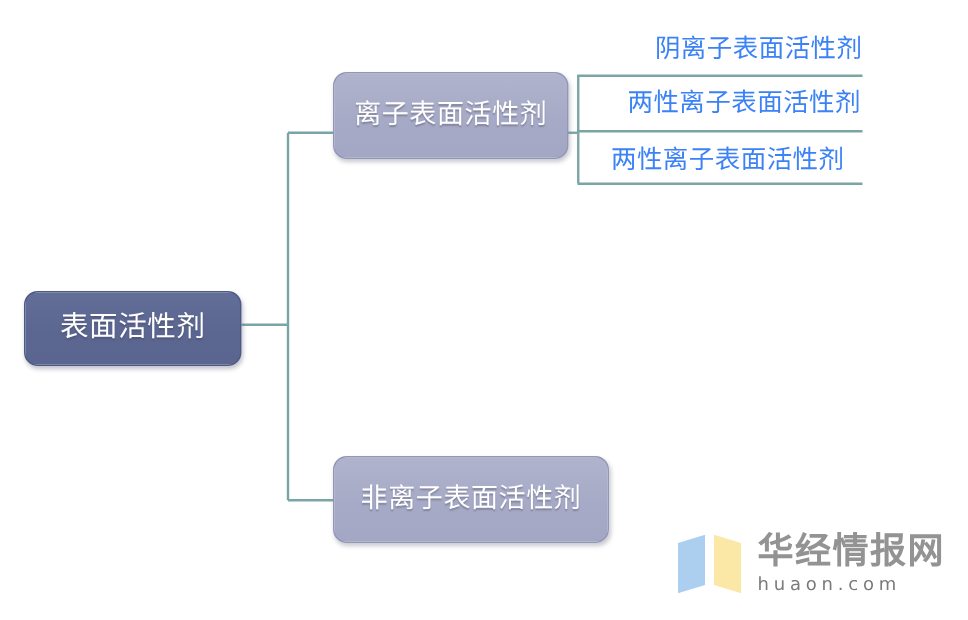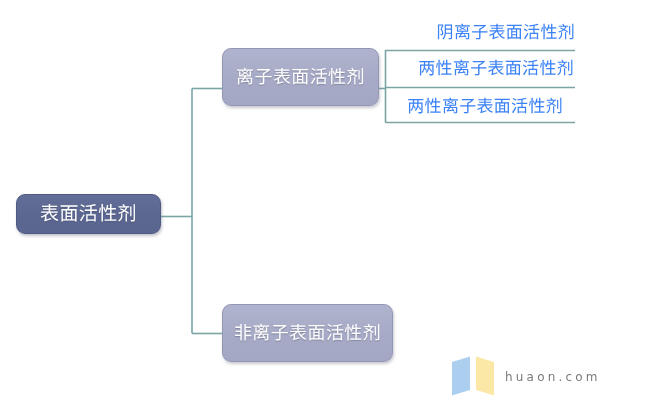--- a/index.html
+++ b/index.html
@@ -41,21 +41,21 @@
     border-radius: 9px;
     line-height: 1.22;
     letter-spacing: 0.4px;
     text-shadow: 0 1px 1px rgba(60,60,80,0.35);
   }
 
   .node-root {
     left: 16px;
     top: 194px;
     width: 145px;
-    height: 40px;
+    height: 50px;
     background: linear-gradient(180deg, #626e98 0%, #5b6791 55%, #5a6690 100%);
     border: 1px solid #4e5a82;
     font-size: 19px;
     box-shadow: 1px 2px 3px rgba(120,120,140,0.45);
   }
 
   .node-l2 {
     background: linear-gradient(180deg, #b0b3cd 0%, #a6aac6 55%, #a3a7c4 100%);
     border: 1px solid #9397b6;
     font-size: 18px;
@@ -65,21 +65,21 @@
   .node-ionic {
     left: 222px;
     top: 48px;
     width: 157px;
     height: 58px;
   }
 
   .node-nonionic {
     left: 222px;
     top: 304px;
-    width: 171px;
+    width: 184px;
     height: 58px;
   }
 
   
   .leaf {
     position: absolute;
     box-sizing: border-box;
     display: flex;
     align-items: flex-end;
     justify-content: flex-end;
@@ -184,17 +184,18 @@
   </div>
 
   <div id="watermark">
     <div class="wm-logo">
       <svg viewBox="0 0 46 40" width="46" height="40" aria-hidden="true">
         <polygon points="2,6 20,0.5 20,34 2,39.5" fill="#a8cdf0"></polygon>
         <polygon points="26,0.5 44,6 44,39.5 26,34" fill="#fbe6a2"></polygon>
       </svg>
     </div>
     <div class="wm-text">
+      <div class="wm-title">华经情报网</div>
       <div class="wm-sub">huaon.com</div>
     </div>
   </div>
 
 </div>
 
 </body></html>

